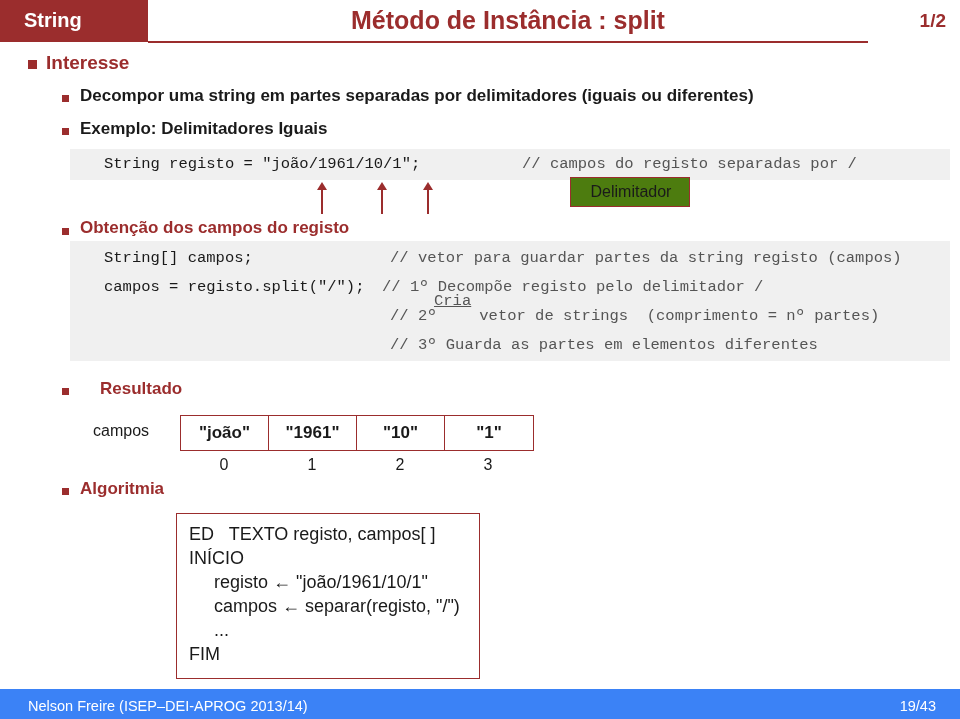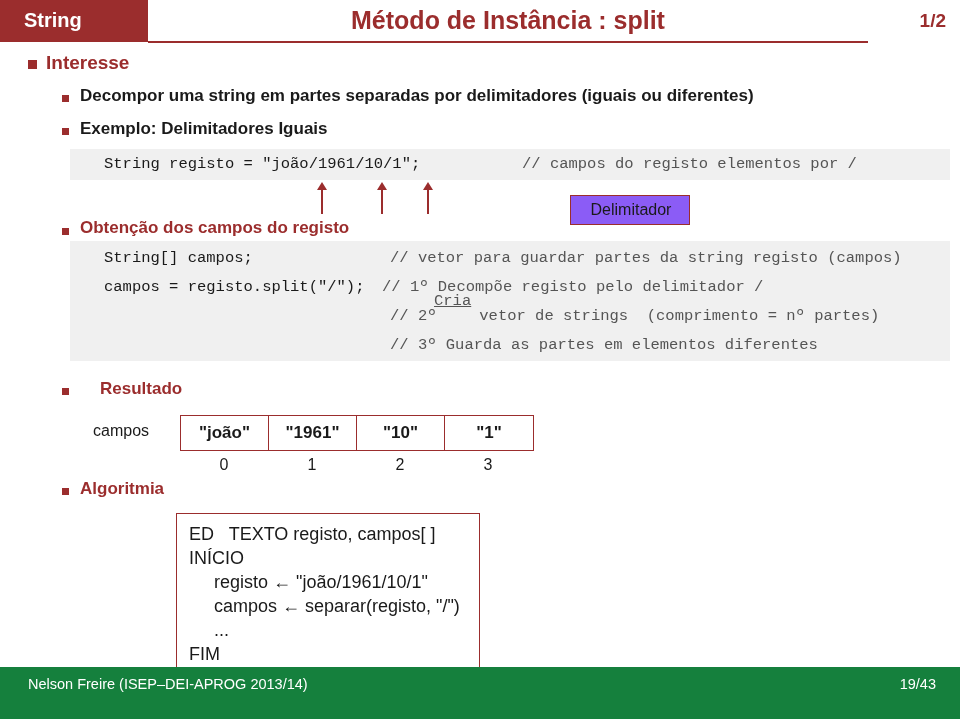--- a/index.html
+++ b/index.html
@@ -116,25 +116,25 @@
     left: -4px;
     top: -6px;
     border-left: 5px solid transparent;
     border-right: 5px solid transparent;
     border-bottom: 8px solid #9b2d2d;
   }
 
   .delimitador-box {
     position: absolute;
     left: 570px;
-    top: 195px;
+    top: 177px;
     width: 120px;
     height: 30px;
     border: 1.5px solid #9b2d2d;
-    background: #8b5cf6;
+    background: #4d7c0f;
   }
   .delimitador-label {
     position: absolute;
     left: 0; top: 0;
     width: 120px;
     height: 30px;
     line-height: 28px;
     text-align: center;
     font-size: 16px;
     color: #1a1a1a;
@@ -196,22 +196,22 @@
     color: #1a1a1a;
     white-space: pre;
   }
 
   
   .footer {
     position: absolute;
     left: 0;
     bottom: 0;
     width: 960px;
-    height: 52px;
-    background: #15803d;
+    height: 30px;
+    background: #3b82f6;
   }
   .footer-left {
     position: absolute;
     left: 28px;
     top: 9px;
     color: #ffffff;
     font-size: 14.5px;
   }
   .footer-right {
     position: absolute;
@@ -237,21 +237,21 @@
 <div class="b-text" style="left:46px; top:52px; font-size:19px;">Interesse</div>
 
 <div class="bullet small" style="left:62px; top:95px;"></div>
 <div class="b-text dark" style="left:80px; top:86px; font-size:17px;">Decompor uma string em partes separadas por delimitadores (iguais ou diferentes)</div>
 
 <div class="bullet small" style="left:62px; top:128px;"></div>
 <div class="b-text dark" style="left:80px; top:119px; font-size:17px;">Exemplo: Delimitadores Iguais</div>
 
 <div class="codebox" style="left:70px; top:149px; width:880px; height:31px;">
   <span class="code" style="left:34px; top:6px;">String registo = "joão/1961/10/1";</span>
-  <span class="code comment" style="left:452px; top:6px;">// campos do registo elementos por /</span>
+  <span class="code comment" style="left:452px; top:6px;">// campos do registo separadas por /</span>
 </div>
 
 <div class="arrow" style="left:321px; top:188px; height:26px;"></div>
 <div class="arrow" style="left:381px; top:188px; height:26px;"></div>
 <div class="arrow" style="left:427px; top:188px; height:26px;"></div>
 
 <div class="delimitador-box">
   <div class="delimitador-label">Delimitador</div>
 </div>
 

